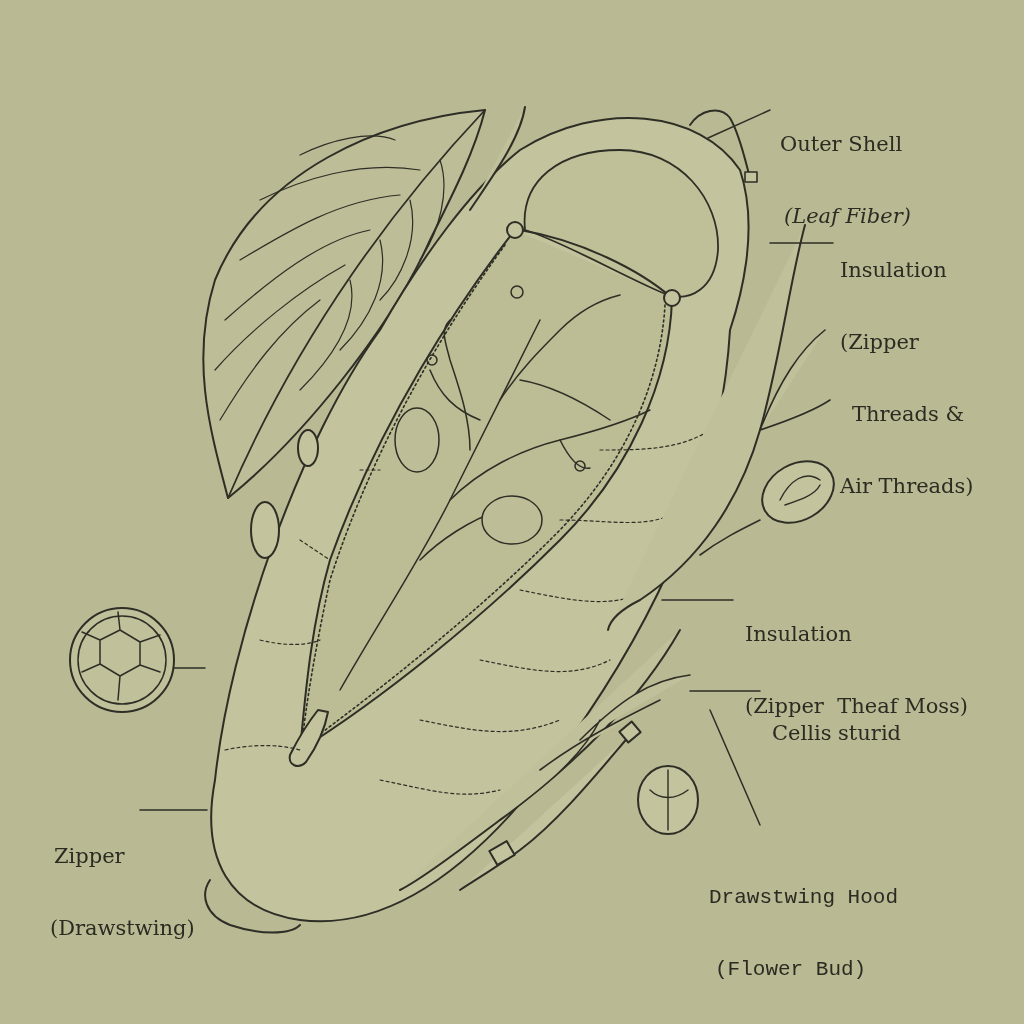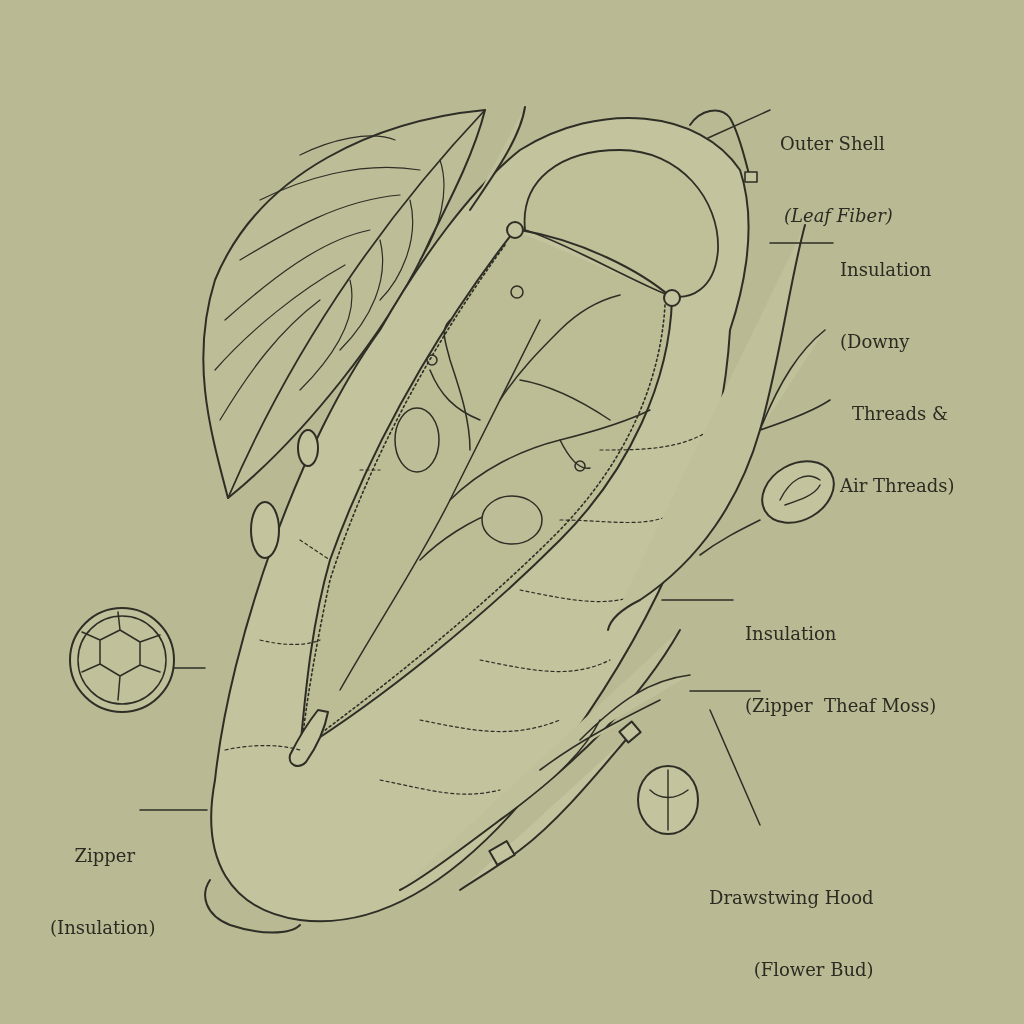--- a/index.html
+++ b/index.html
@@ -1,18 +1,18 @@
 <!DOCTYPE html>
 <html><head>
 <meta charset="utf-8">
 <style>
   html,body{margin:0;padding:0;}
   body{width:1024px;height:1024px;background:#b9b994;overflow:hidden;position:relative;font-family:"DejaVu Serif",serif;color:#2a2a22;}
   .canvas{position:absolute;left:0;top:0;width:1024px;height:1024px;}
-  .label{position:absolute;font-size:18px;line-height:24px;white-space:pre;color:#2b2b22;}
+  .label{position:absolute;font-size:21px;line-height:24px;white-space:pre;color:#2b2b22;}
   svg{position:absolute;left:0;top:0;}
 </style>
 </head>
 <body>
 
 <div class="canvas">
 <svg width="1024" height="1024" viewBox="0 0 1024 1024" fill="none" stroke="#2e2e26" stroke-width="2" stroke-linecap="round" stroke-linejoin="round">
 
   <g>
     <path d="M485 110 C380 120 260 170 215 280 C190 360 210 430 228 498 C300 440 390 330 430 240 C455 190 475 150 485 110 Z" fill="#bdbd97"></path>
@@ -100,33 +100,36 @@
   </g>
 </svg>
 
 <div class="label" style="left:780px;top:84px;">
   <div>Outer Shell</div>
   <div style="margin-left:4px;font-style:italic;">(Leaf Fiber)</div>
 </div>
 
 <div class="label" style="left:840px;top:210px;">
   <div>Insulation</div>
-  <div>(Downy</div>
+  <div>(Zipper</div>
   <div style="margin-left:12px;">Threads &amp;</div>
   <div>Air Threads)</div>
 </div>
 
 <div class="label" style="left:745px;top:574px;">
   <div>Insulation</div>
   <div>(Zipper  Theaf Moss)</div>
 </div>
 
-
-<div class="label" style="left:709px;top:838px;">
-  <div>Drawstwing Hood</div>
-  <div style="margin-left:6px;text-align:right;">(Flower Bud)</div>
+<div class="label" style="left:772px;top:673px;">
+  <div>Cellis sturid</div>
 </div>
 
-<div class="label" style="left:50px;top:796px;text-align:center;">
+<div class="label" style="left:709px;top:838px;font-family:Liberation Mono, monospace;">
+  <div>Drawstwing Hood</div>
+  <div style="margin-left:6px;">(Flower Bud)</div>
+</div>
+
+<div class="label" style="left:50px;top:796px;">
   <div style="margin-left:4px;">Zipper</div>
-  <div>(Insulation)</div>
+  <div>(Drawstwing)</div>
 </div>
 </div>
 
 </body></html>

